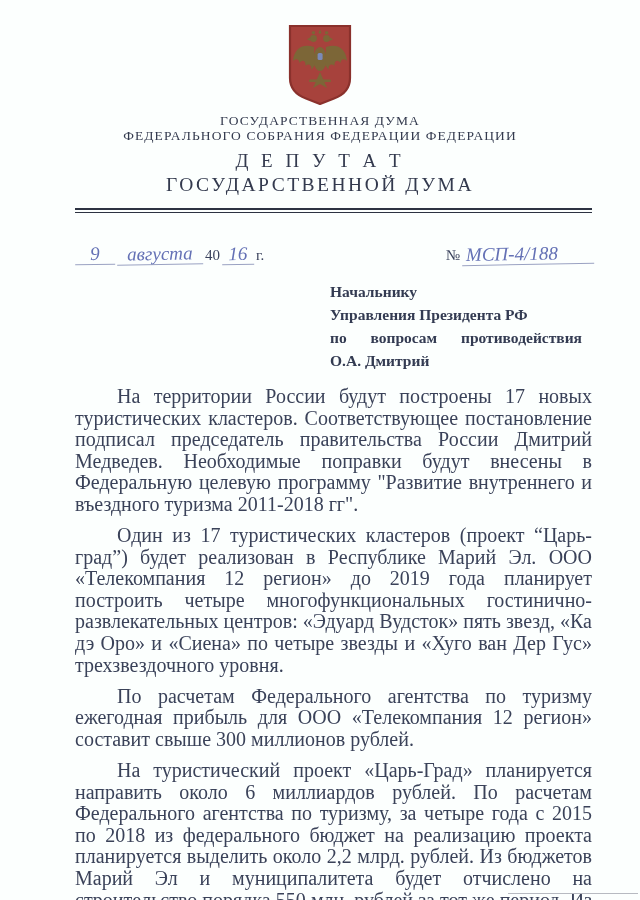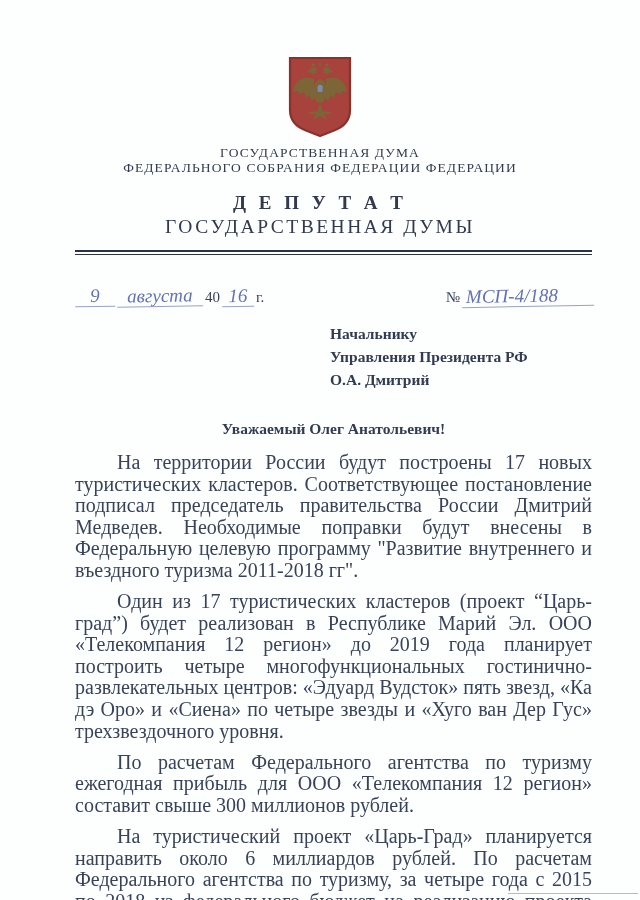--- a/index.html
+++ b/index.html
@@ -5,25 +5,25 @@
   html,body{margin:0;padding:0;background:#ffffff;}
   .page{
     position:relative;
     width:640px;height:900px;
     background:#fcfffe;
     font-family:"Liberation Serif","DejaVu Serif",serif;
     color:#3a4259;
     overflow:hidden;
   }
   
-  .letterhead{padding-top:56px;text-align:center;color:#333a4e;}
+  .letterhead{padding-top:24px;text-align:center;color:#333a4e;}
   .emblem{display:block;margin:0 auto;}
   .org-line{font-size:13.5px;line-height:15px;letter-spacing:1.1px;}
   .org-line.first{margin-top:8px;}
-  .deputy-line{font-size:19px;line-height:22px;font-weight:bold;letter-spacing:4px;margin-top:17px;}
+  .deputy-line{font-size:19px;line-height:22px;font-weight:normal;letter-spacing:4px;margin-top:7px;}
   .duma-line{font-size:19.5px;line-height:24px;letter-spacing:2.5px;margin-top:1px;}
   
   .rule{
     margin:11px 48px 0 75px;
     height:2px;
     border-top:2px solid #2d3342;
     border-bottom:1px solid #2d3342;
   }
   
   .dateline{
@@ -92,21 +92,21 @@
         <path d="M26 23 C13 19 6 26 5 37 C8 34 11 35 11.5 39 C14.5 35 18 37 17.5 42 C20.5 39 24 41 23.5 46 L27 41 Z"></path>
         <path d="M38 23 C51 19 58 26 59 37 C56 34 53 35 52.5 39 C49.5 35 46 37 46.5 42 C43.5 39 40 41 40.5 46 L37 41 Z"></path>
         <path d="M32 48 L25 64 L32 60 L39 64 Z"></path>
         <rect x="21" y="55.5" width="22" height="2.6" rx="1.2"></rect>
       </g>
       <rect x="29.6" y="29" width="5" height="7" rx="1.6" fill="#7b8ab8"></rect>
     </svg>
     <div class="org-line first">ГОСУДАРСТВЕННАЯ ДУМА</div>
     <div class="org-line">ФЕДЕРАЛЬНОГО СОБРАНИЯ ФЕДЕРАЦИИ ФЕДЕРАЦИИ</div>
     <div class="deputy-line">Д Е П У Т А Т</div>
-    <div class="duma-line">ГОСУДАРСТВЕННАЯ ДУМЫ</div>
+    <div class="duma-line">ГОСУДАРСТВЕННОЙ ДУМА</div>
   </div>
 
   <div class="rule"></div>
 
   <div class="dateline">
     <div class="date-left">
       <span class="blank day hw">9</span>
       <span class="blank month hw">августа</span>
       <span class="printed">40</span>
         <span class="blank year hw">16</span>
@@ -114,24 +114,24 @@
     </div>
     <div class="date-right">
       <span class="printed">№</span>
       <span class="blank num hw">МСП-4/188</span>
     </div>
   </div>
 
   <div class="recipient">
     <div class="recipient-line">Начальнику</div>
     <div class="recipient-line">Управления Президента РФ</div>
+    <div class="recipient-line spread">по вопросам противодействия</div>
     <div class="recipient-line">О.А. Дмитрий</div>
   </div>
 
-  <div class="salutation">Уважаемый Олег Анатольевич!</div>
 
   <p class="body-par first">На территории России будут построены 17 новых туристических кластеров. Соответствующее постановление подписал председатель правительства России Дмитрий Медведев. Необходимые поправки будут внесены в Федеральную целевую программу "Развитие внутреннего и въездного туризма 2011-2018 гг".</p>
   <p class="body-par">Один из 17 туристических кластеров (проект “Царь-град”) будет реализован в Республике Марий Эл. ООО «Телекомпания 12 регион» до 2019 года планирует построить четыре многофункциональных гостинично-развлекательных центров: «Эдуард Вудсток» пять звезд, «Ка дэ Оро» и «Сиена» по четыре звезды и «Хуго ван Дер Гус» трехзвездочного уровня.</p>
   <p class="body-par">По расчетам Федерального агентства по туризму ежегодная прибыль для ООО «Телекомпания 12 регион» составит свыше 300 миллионов рублей.</p>
   <p class="body-par">На туристический проект «Царь-Град» планируется направить около 6 миллиардов рублей. По расчетам Федерального агентства по туризму, за четыре года с 2015 по 2018 из федерального бюджет на реализацию проекта планируется выделить около 2,2 млрд. рублей. Из бюджетов Марий Эл и муниципалитета будет отчислено на строительство порядка 550 млн. рублей за тот же период. Из внебюджетных средств за пять лет с 2015 по 2019 будет привлечено более 3,5 млрд. рублей.</p>
 
   <div class="scan-edge"></div>
 </div>
 
 </body></html>

